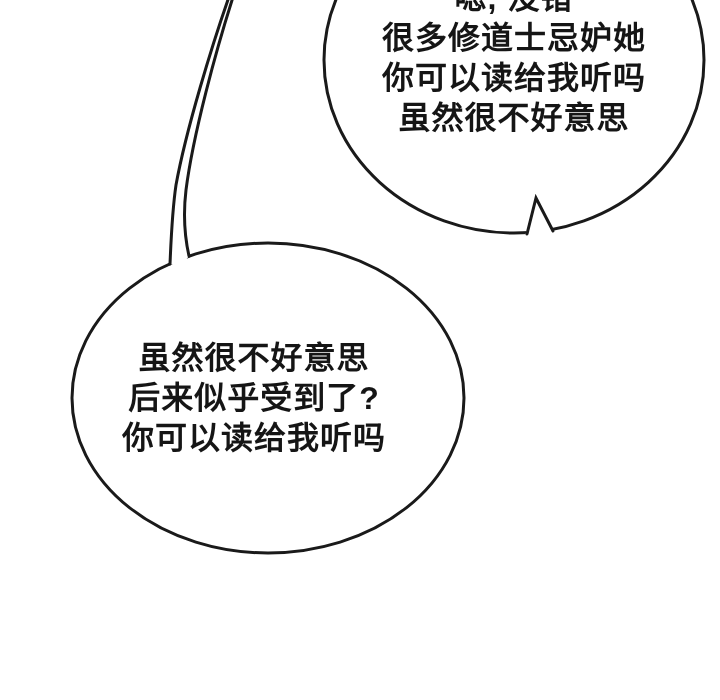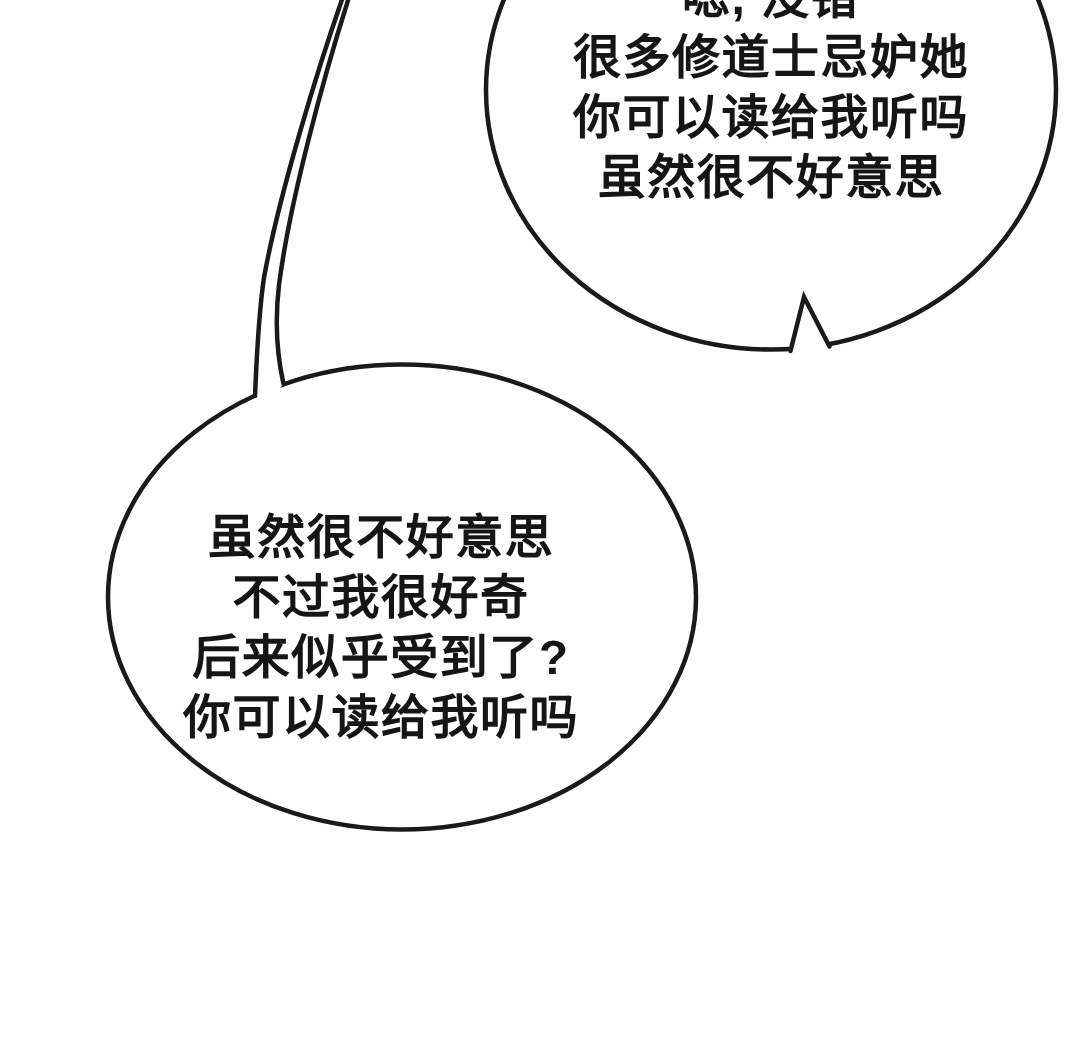--- a/index.html
+++ b/index.html
@@ -57,18 +57,17 @@
 
   <div id="dialogue-top" class="dialogue">
     <div>嗯, 没错</div>
     <div>很多修道士忌妒她</div>
     <div>你可以读给我听吗</div>
     <div>虽然很不好意思</div>
   </div>
 
   <div id="dialogue-bottom" class="dialogue">
     <div>虽然很不好意思</div>
-    <div>不过我很好奇</div>
     <div>后来似乎受到了?</div>
     <div>你可以读给我听吗</div>
   </div>
 
 </div>
 
 </body></html>

